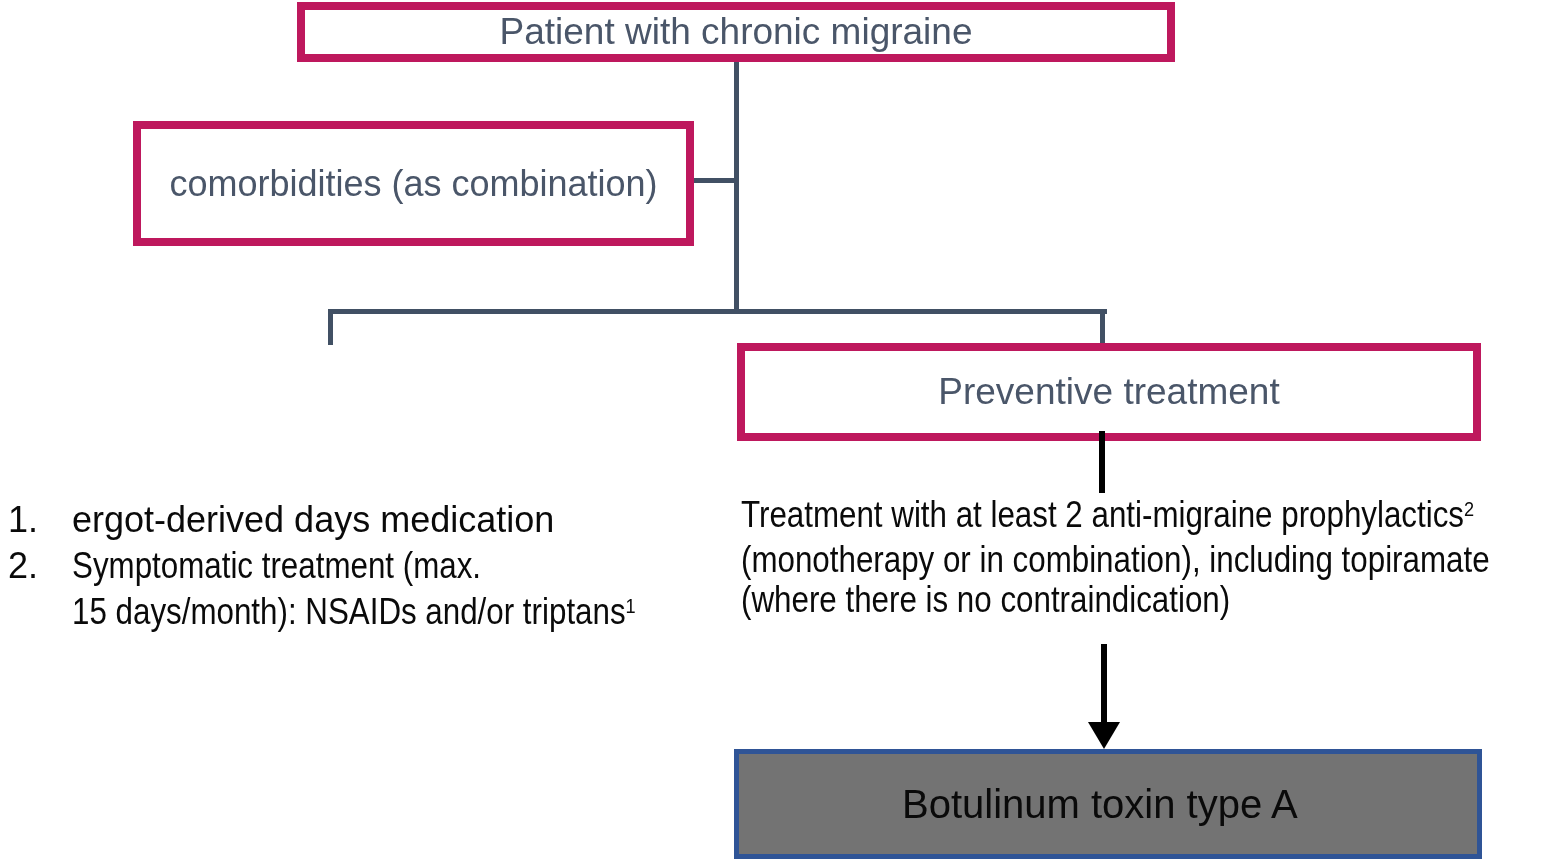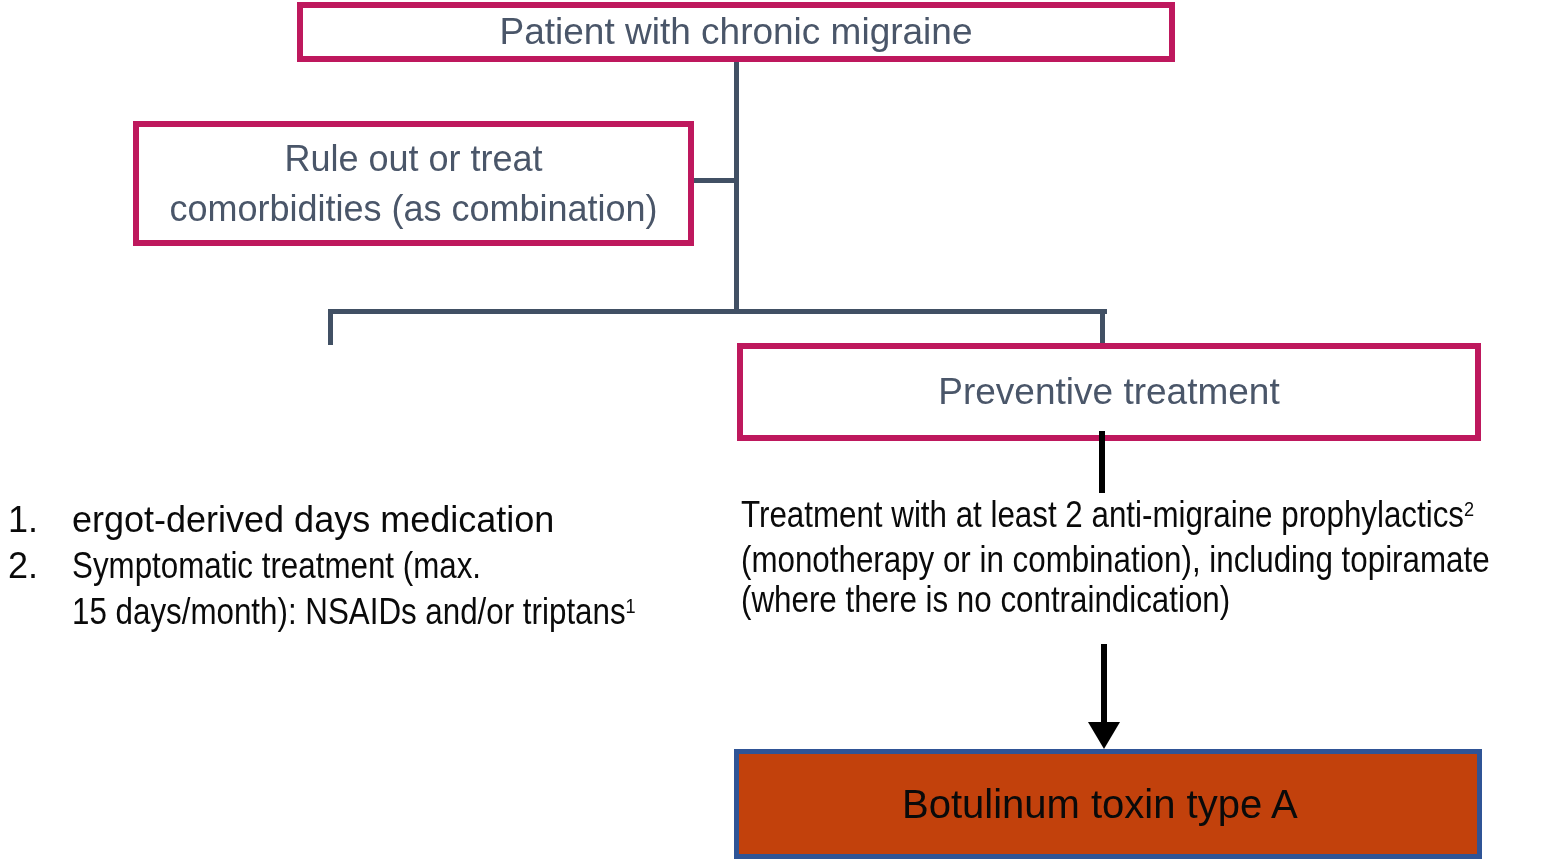--- a/index.html
+++ b/index.html
@@ -12,21 +12,21 @@
     width: 1545px;
     height: 867px;
     background: #ffffff;
     font-family: "Liberation Sans", "DejaVu Sans", sans-serif;
     overflow: hidden;
   }
   .box {
     position: absolute;
     box-sizing: border-box;
     background: #ffffff;
-    border: 6px solid #be185d;
+    border: 8px solid #be185d;
     color: #4a5669;
     display: flex;
     flex-direction: column;
     align-items: center;
     justify-content: center;
     text-align: center;
     font-size: 37px;
     line-height: 50px;
   }
   .line {
@@ -56,21 +56,21 @@
     white-space: nowrap;
   }
   .sup {
     font-size: 58%;
     position: relative;
     top: -0.55em;
   }
   .highlight-box {
     position: absolute;
     box-sizing: border-box;
-    background: #c2410c;
+    background: #737373;
     border: 5px solid #2f5496;
     color: #0a0a0a;
     display: flex;
     flex-direction: column;
     justify-content: center;
     align-items: flex-start;
     padding-left: 163px;
     font-size: 40px;
     line-height: 53px;
     text-align: left;
@@ -81,21 +81,20 @@
 
 <div class="canvas">
 
   <div class="box" style="left:297px; top:2px; width:878px; height:60px;">
     <div>Patient with chronic migraine</div>
   </div>
 
   <div class="line" style="left:734px; top:62px; width:5px; height:249px;"></div>
 
   <div class="box" style="left:133px; top:121px; width:561px; height:125px; font-size:36px;">
-    <div>Rule out or treat</div>
     <div>comorbidities (as combination)</div>
   </div>
 
   <div class="line" style="left:694px; top:178px; width:42px; height:5px;"></div>
 
   <div class="line" style="left:328px; top:309px; width:779px; height:5px;"></div>
   <div class="line" style="left:328px; top:309px; width:5px; height:36px;"></div>
   <div class="line" style="left:1100px; top:309px; width:5px; height:36px;"></div>
 
 

